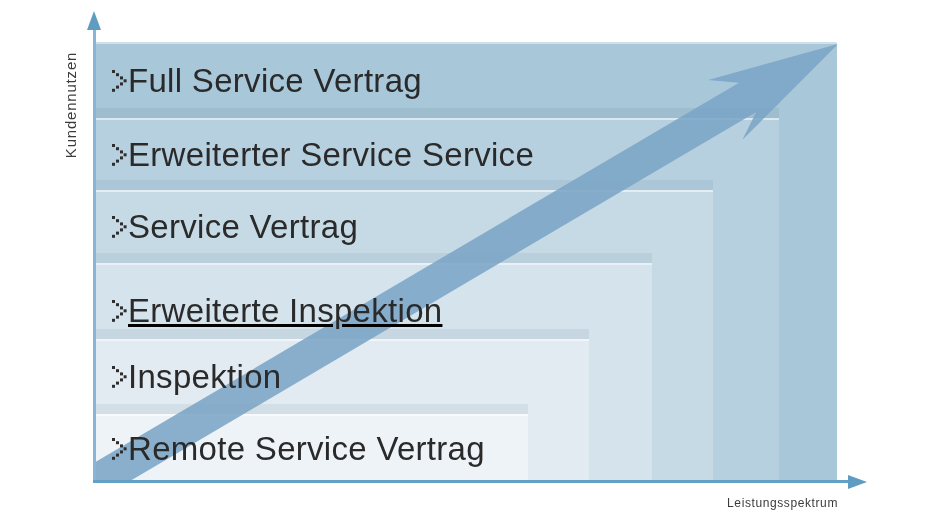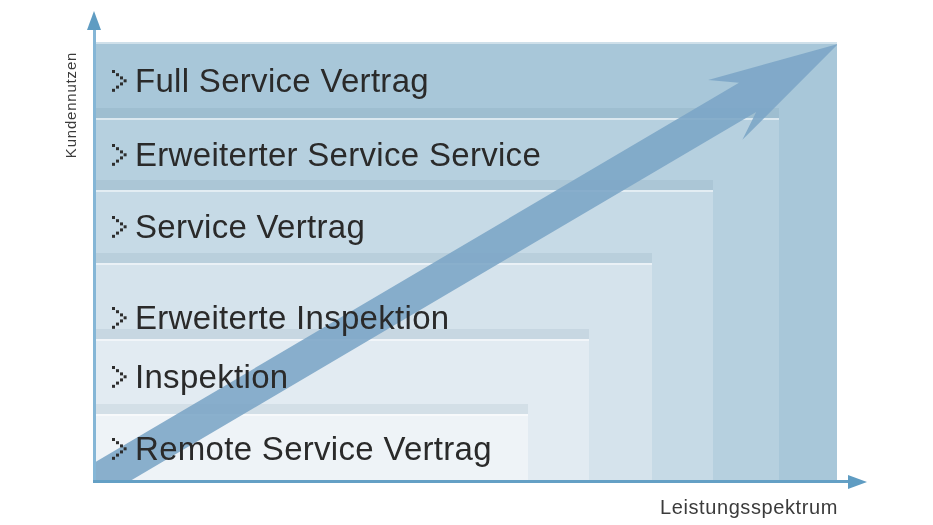--- a/index.html
+++ b/index.html
@@ -10,21 +10,21 @@
   
   .chart{position:absolute;left:95px;top:42px;width:742px;height:440px;overflow:hidden;}
   .level{
     position:absolute;left:0;bottom:0;
     box-shadow:0 -10px 0 rgba(82,115,142,0.10), inset 0 2px 0 rgba(255,255,255,0.50);
   }
   .level:first-child{box-shadow:inset 0 2px 0 rgba(255,255,255,0.45);}
   .arrow-svg{position:absolute;left:0;top:0;width:742px;height:440px;display:block;}
   
   .label-row{
-    position:absolute;left:112px;height:34px;display:flex;align-items:center;gap:7px;z-index:5;
+    position:absolute;left:112px;height:34px;display:flex;align-items:center;z-index:5;
   }
   .label-row .chev{flex:0 0 auto;display:block;}
   .label-text{
     font-size:33px;font-weight:500;color:#2a2a2a;letter-spacing:0.3px;white-space:nowrap;line-height:1;
   }
   
   .y-axis-line{position:absolute;left:93px;top:28px;width:3px;height:454px;background:#85b6d6;z-index:4;}
   .y-axis-head{
     position:absolute;left:87px;top:11px;width:0;height:0;z-index:4;
     border-left:7px solid transparent;border-right:7px solid transparent;border-bottom:19px solid #5f9cc2;
@@ -33,21 +33,21 @@
   .x-axis-head{
     position:absolute;left:848px;top:474.5px;width:0;height:0;z-index:4;
     border-top:7px solid transparent;border-bottom:7px solid transparent;border-left:19px solid #5f9cc2;
   }
   .y-axis-label{
     position:absolute;left:70px;top:105px;transform:translate(-50%,-50%) rotate(-90deg);
     font-size:15px;color:#3b3b3b;letter-spacing:0.8px;white-space:nowrap;z-index:4;
   }
   .x-axis-label{
     position:absolute;right:95px;top:496px;
-    font-size:20px;color:#3b3b3b;letter-spacing:0.6px;white-space:nowrap;z-index:4;
+    font-size:12px;color:#3b3b3b;letter-spacing:0.6px;white-space:nowrap;z-index:4;
   }
 </style>
 </head>
 <body>
 
 <div class="stage">
 
   <div class="chart">
     <div class="level" style="width: 742px; height: 440px; background: rgb(168, 199, 217);"></div>
     <div class="level" style="width: 684px; height: 364px; background: rgb(182, 208, 223);"></div>
@@ -96,21 +96,21 @@
           <rect x="4" y="4.2" width="3" height="3"></rect>
           <rect x="8" y="7.4" width="3" height="3"></rect>
           <rect x="11.6" y="10.3" width="3" height="3"></rect>
           <rect x="8" y="13.4" width="3" height="3"></rect>
           <rect x="4" y="16.6" width="3" height="3"></rect>
           <rect x="0" y="19.8" width="3" height="3"></rect>
         </g>
     </svg>
     <span class="label-text">Service Vertrag</span>
   </div>
-  <div class="label-row" style="top: 300px;">
+  <div class="label-row" style="top: 293px; text-decoration: underline;">
     <svg class="chev" width="16" height="23" viewBox="0 0 16 23">
       <g fill="#2d2d2d">
           <rect x="0" y="1" width="3" height="3"></rect>
           <rect x="4" y="4.2" width="3" height="3"></rect>
           <rect x="8" y="7.4" width="3" height="3"></rect>
           <rect x="11.6" y="10.3" width="3" height="3"></rect>
           <rect x="8" y="13.4" width="3" height="3"></rect>
           <rect x="4" y="16.6" width="3" height="3"></rect>
           <rect x="0" y="19.8" width="3" height="3"></rect>
         </g>

